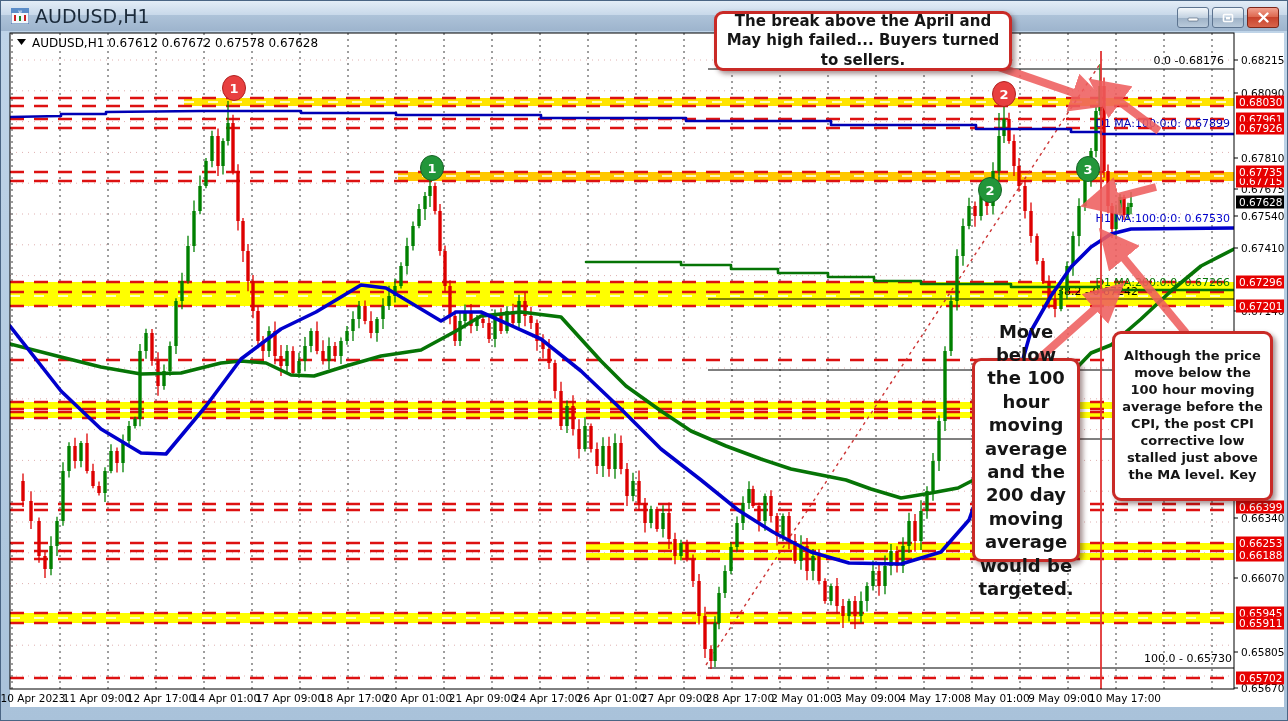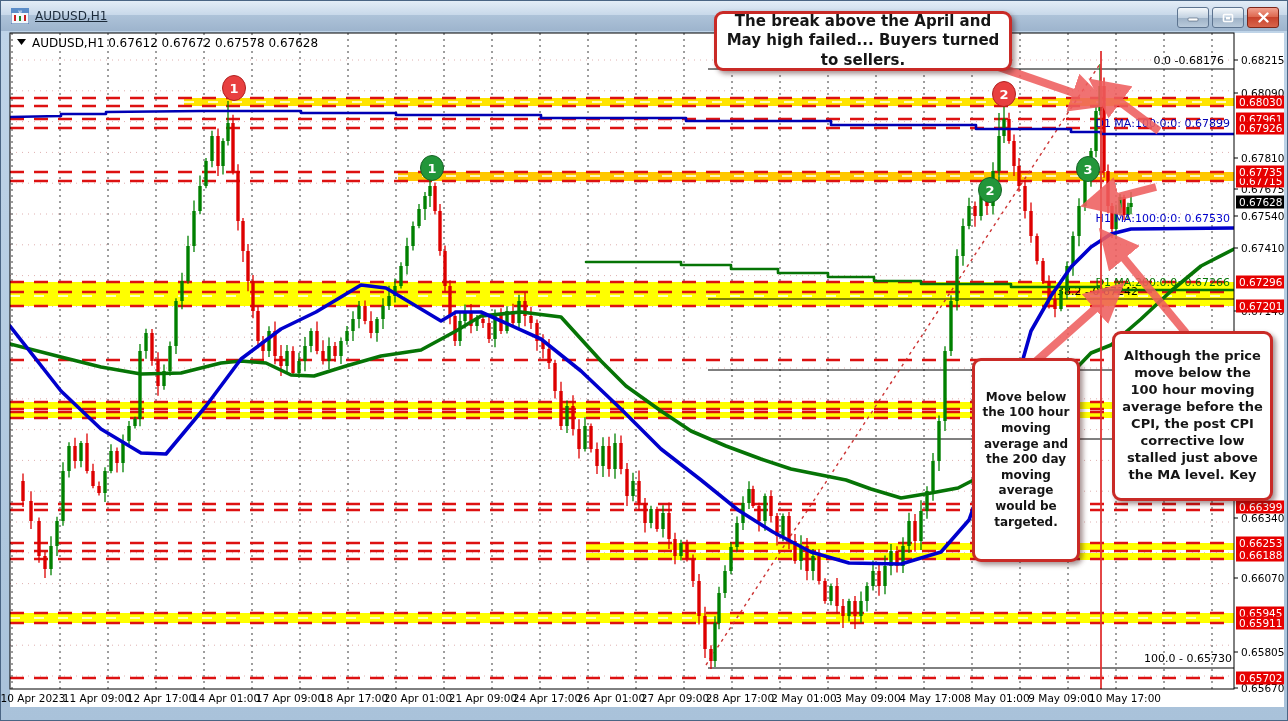--- a/index.html
+++ b/index.html
@@ -1,21 +1,21 @@
 <!DOCTYPE html>
 <html><head>
 <meta charset="utf-8">
 <style>
   html,body{margin:0;padding:0;background:#6f8aa8;font-family:"DejaVu Sans","Liberation Sans",sans-serif;}
   #window{position:relative;width:1288px;height:721px;background:#c6d9ec;overflow:hidden;
           border:1px solid #4a6584;box-sizing:border-box;}
   #titlebar{position:absolute;left:0;top:0;width:100%;height:30px;
             background:linear-gradient(180deg,#e3edf7 0%,#c9d9ea 45%,#aec3d9 46%,#9db4cd 100%);
             border-bottom:1px solid #7e99b5;display:flex;align-items:center;}
-  #titlebar .title{font-size:12px;color:#1b2a3a;margin-left:6px;text-decoration:underline;}
+  #titlebar .title{font-size:19px;color:#1b2a3a;margin-left:6px;}
   #appicon{width:18px;height:16px;margin-left:10px;}
   #winbtns{position:absolute;right:8px;top:6px;display:flex;gap:3px;}
   .wbtn{width:32px;height:21px;border:1px solid #5d7globe;border:1px solid #5d7490;border-radius:3px;
         background:linear-gradient(180deg,#f4f8fb 0%,#c3d2e1 50%,#9db1c6 51%,#b9cadb 100%);
         display:flex;align-items:center;justify-content:center;cursor:pointer;box-sizing:border-box;}
   .wbtn svg{display:block}
   .wbtn.close{background:linear-gradient(180deg,#f2a08e 0%,#dd6a52 45%,#c8432c 50%,#d8644b 100%);border-color:#7c2619;}
   #client{position:absolute;left:0;top:30px;width:1288px;height:691px;
           background:linear-gradient(180deg,#bfd4e8,#a9c2da);}
   svg text{font-family:"DejaVu Sans","Liberation Sans",sans-serif;}
@@ -670,21 +670,21 @@
           <line x1="1158" y1="130" x2="1099" y2="86" stroke="#ef5f5f" stroke-width="8" marker-end="url(#ah)"></line>
           <line x1="1155" y1="186" x2="1093" y2="202" stroke="#ef5f5f" stroke-width="8" marker-end="url(#ah)"></line>
           <line x1="1185" y1="332" x2="1107" y2="238" stroke="#ef5f5f" stroke-width="8" marker-end="url(#ah)"></line>
           <line x1="1032" y1="363" x2="1113" y2="291" stroke="#ef5f5f" stroke-width="8" marker-end="url(#ah)"></line>
         </g>
       </svg>
     <div id="boxes" style="position:absolute;left:0;top:-30px;width:1139px;height:721px;pointer-events:none;">
         <div class="callout" style="left: 713px; top: 10px; width: 298px; height: 60px; font-size: 15px;">
           <span>The break above the April and May high failed... Buyers turned to sellers.</span>
         </div>
-        <div class="callout" style="left: 971px; top: 357px; width: 108px; height: 204px; font-size: 12px;">
+        <div class="callout" style="left: 971px; top: 357px; width: 108px; height: 204px; font-size: 18px;">
           <span>Move below the 100 hour moving average and the 200 day moving average would be targeted.</span>
         </div>
         <div class="callout" style="left: 1111px; top: 330px; width: 161px; height: 170px; font-size: 13px;">
           <span>Although the price move below the 100 hour moving average before the CPI, the post CPI corrective low stalled just above the MA level.  Key</span>
         </div>
       </div>
   </div>
 </div>
 
 </body></html>

